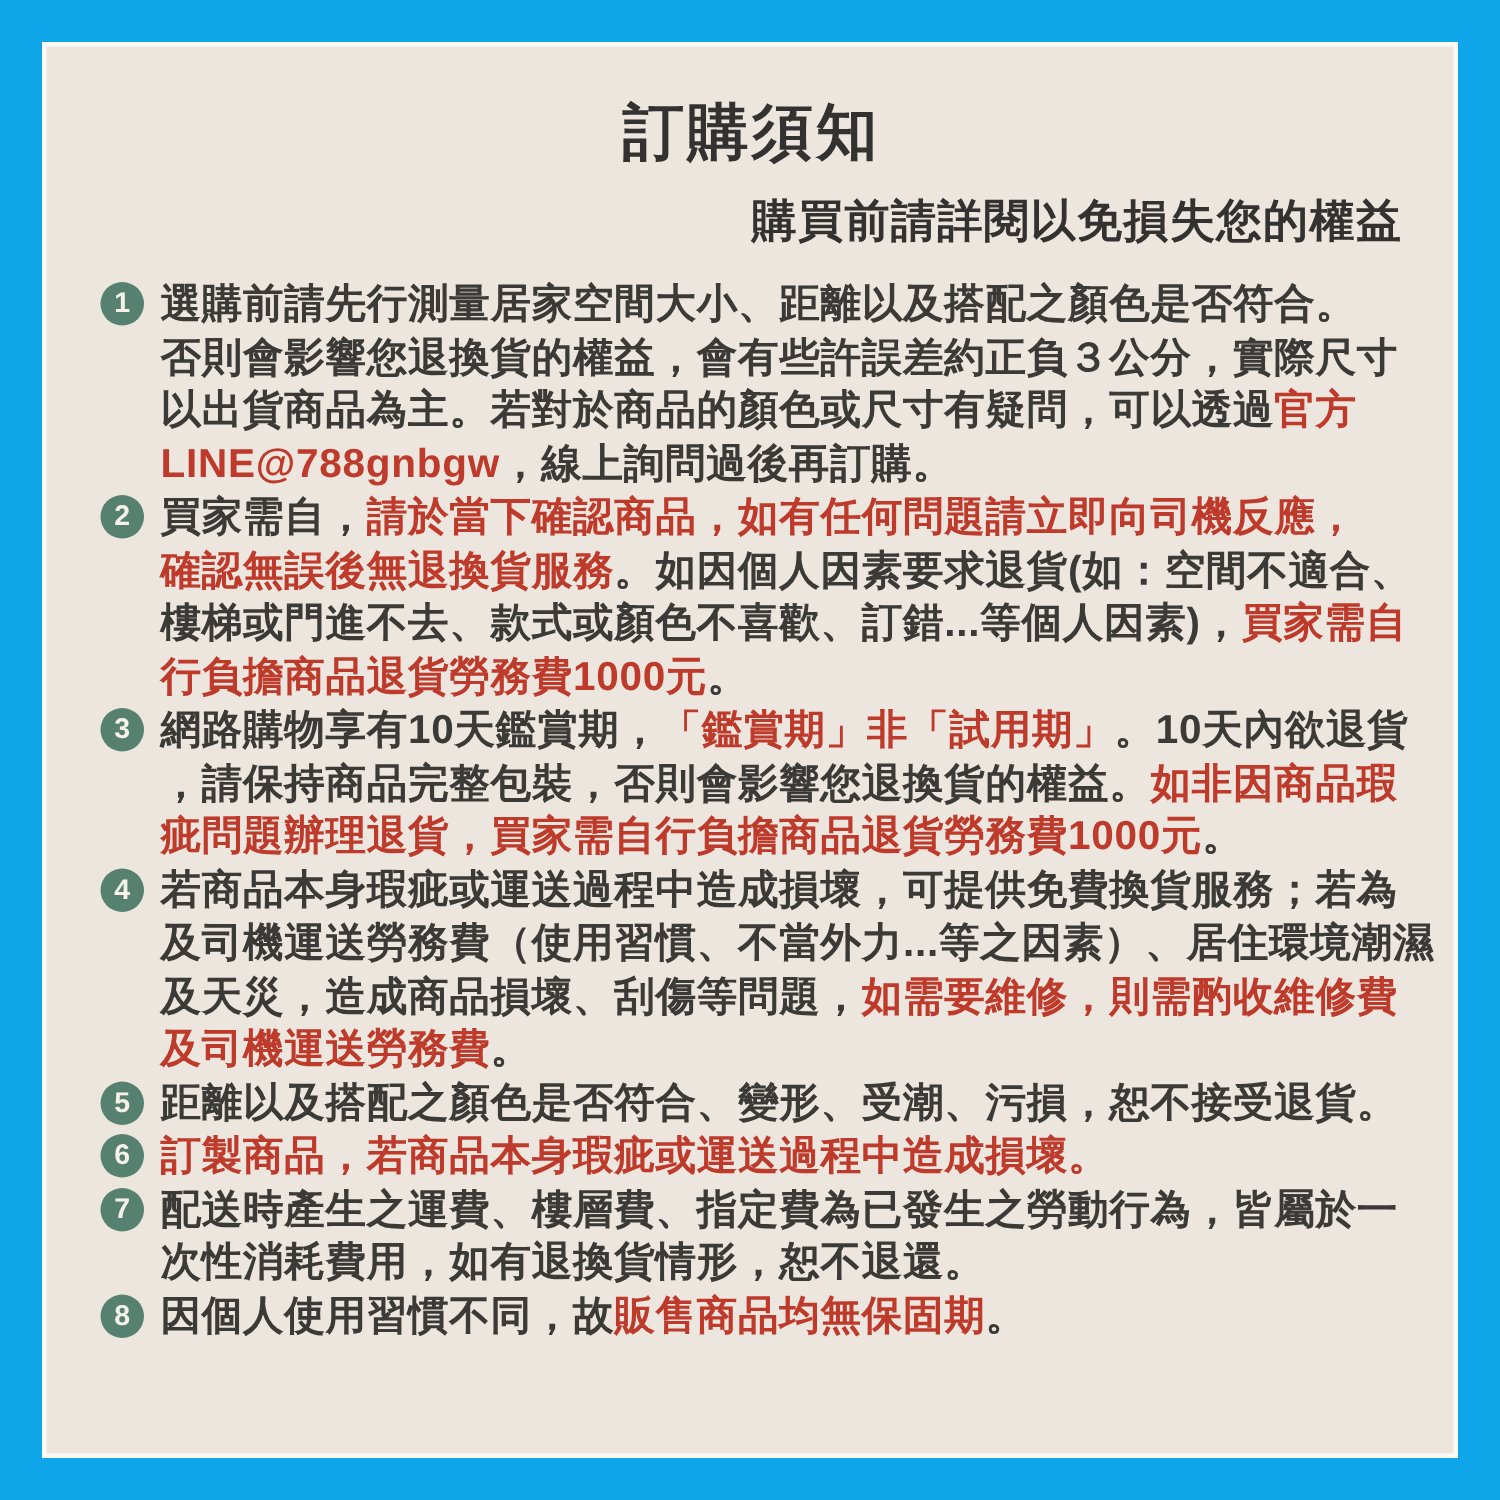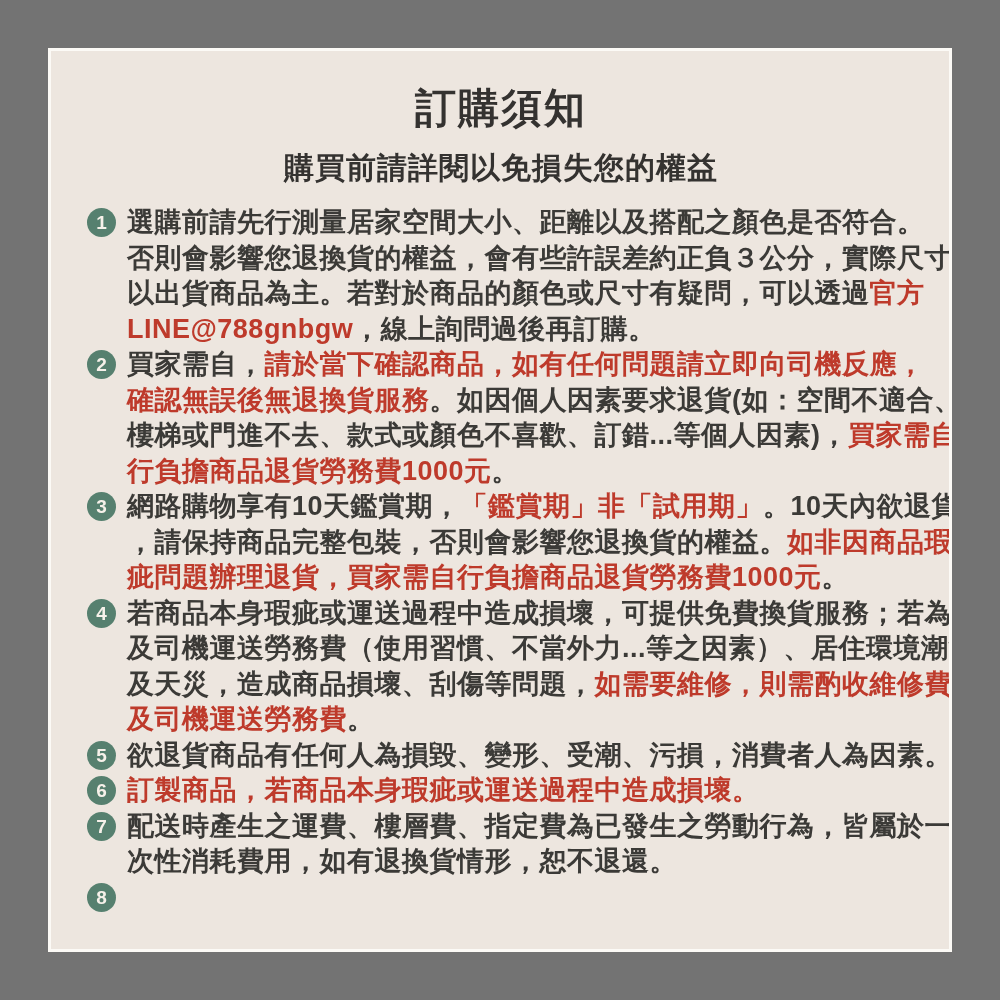--- a/index.html
+++ b/index.html
@@ -1,21 +1,21 @@
 <!DOCTYPE html>
 <html><head>
 <meta charset="utf-8">
 <style>
   html, body { margin: 0; padding: 0; }
   .frame {
     width: 1000px;
     height: 1000px;
-    background: #737373;
+    background: #0ea5e9;
     box-sizing: border-box;
-    padding: 48px;
+    padding: 28px;
   }
   .panel {
     width: 100%;
     height: 100%;
     background: #EDE6DF;
     border: 3px solid #FCFAF6;
     box-sizing: border-box;
     padding: 0 34px 0 36px;
     overflow: hidden;
     font-family: "Liberation Sans", sans-serif;
@@ -24,21 +24,21 @@
   .title {
     margin: 36px 0 0 0;
     text-align: center;
     font-size: 41px;
     line-height: 42px;
     letter-spacing: 2px;
     color: #343230;
   }
   .subtitle {
     margin: 22px 0 0 0;
-    text-align: center;
+    text-align: right;
     font-size: 30px;
     line-height: 34px;
     letter-spacing: 1px;
     color: #343230;
   }
   .notice-list {
     list-style: none;
     margin: 20px 0 0 0;
     padding: 0;
   }
@@ -83,20 +83,20 @@
 確認無誤後無退換貨服務</span><span class="dark">。如因個人因素要求退貨(如：空間不適合、
 樓梯或門進不去、款式或顏色不喜歡、訂錯...等個人因素)，</span><span class="red">買家需自
 行負擔商品退貨勞務費1000元</span><span class="dark">。</span></span></li>
         <li class="item"><span class="badge">3</span><span><span class="dark">網路購物享有10天鑑賞期，</span><span class="red">「鑑賞期」非「試用期」</span><span class="dark">。10天內欲退貨
 ，請保持商品完整包裝，否則會影響您退換貨的權益。</span><span class="red">如非因商品瑕
 疵問題辦理退貨，買家需自行負擔商品退貨勞務費1000元</span><span class="dark">。</span></span></li>
         <li class="item"><span class="badge">4</span><span><span class="dark">若商品本身瑕疵或運送過程中造成損壞，可提供免費換貨服務；若為
 及司機運送勞務費（使用習慣、不當外力...等之因素）、居住環境潮濕
 及天災，造成商品損壞、刮傷等問題，</span><span class="red">如需要維修，則需酌收維修費
 及司機運送勞務費</span><span class="dark">。</span></span></li>
-        <li class="item"><span class="badge">5</span><span><span class="dark">欲退貨商品有任何人為損毀、變形、受潮、污損，消費者人為因素。</span></span></li>
+        <li class="item"><span class="badge">5</span><span><span class="dark">距離以及搭配之顏色是否符合、變形、受潮、污損，恕不接受退貨。</span></span></li>
         <li class="item"><span class="badge">6</span><span><span class="red">訂製商品，若商品本身瑕疵或運送過程中造成損壞。</span></span></li>
         <li class="item"><span class="badge">7</span><span><span class="dark">配送時產生之運費、樓層費、指定費為已發生之勞動行為，皆屬於一
 次性消耗費用，如有退換貨情形，恕不退還。</span></span></li>
-        <li class="item"><span class="badge">8</span></li>
+        <li class="item"><span class="badge">8</span><span><span class="dark">因個人使用習慣不同，故</span><span class="red">販售商品均無保固期</span><span class="dark">。</span></span></li>
       </ol>
   </div>
 </div>
 
 </body></html>

